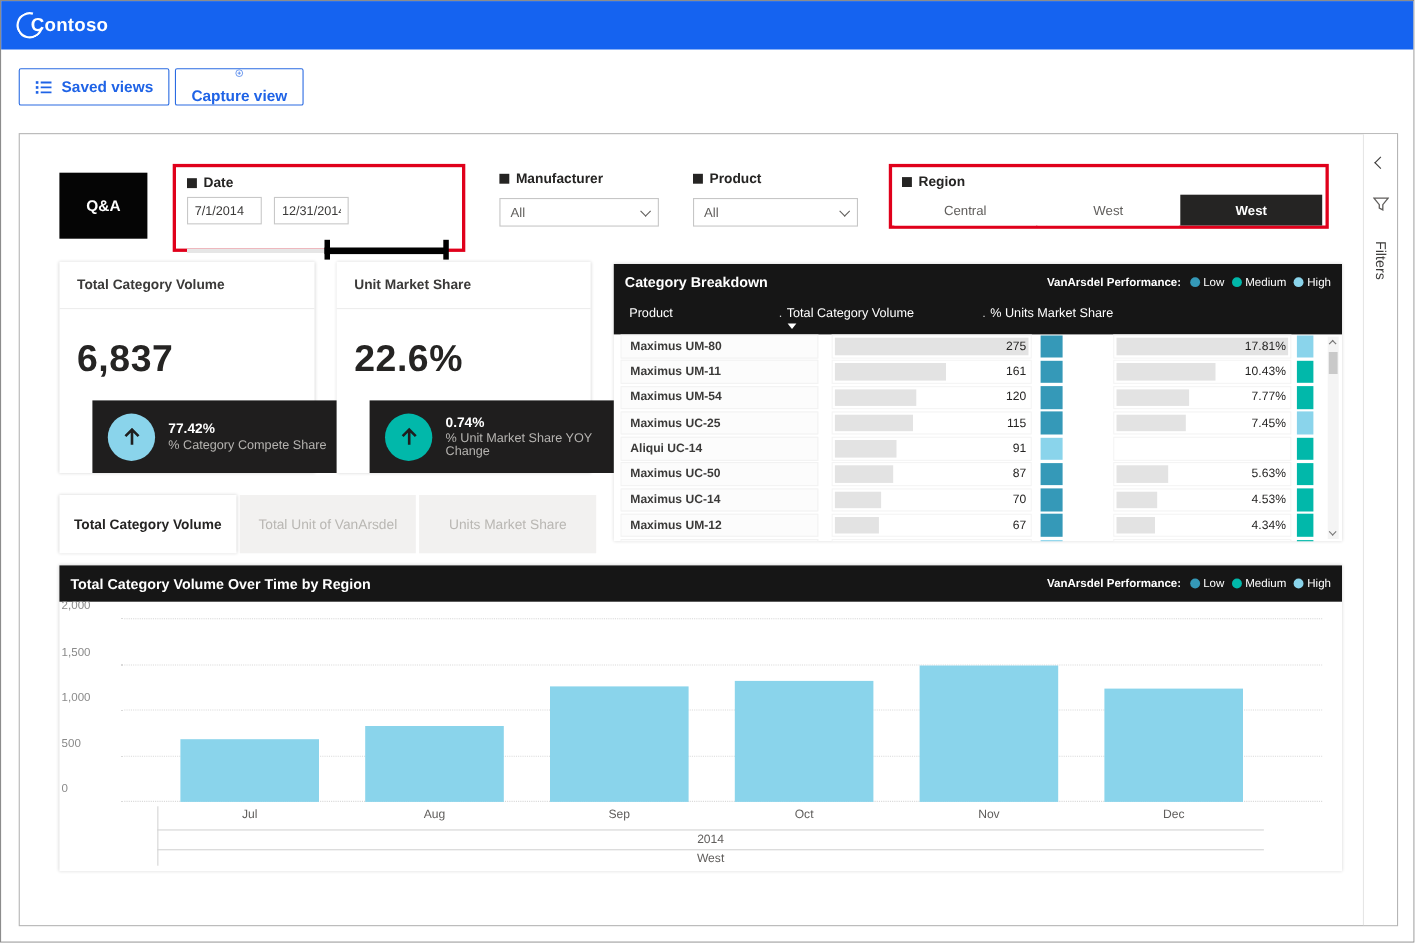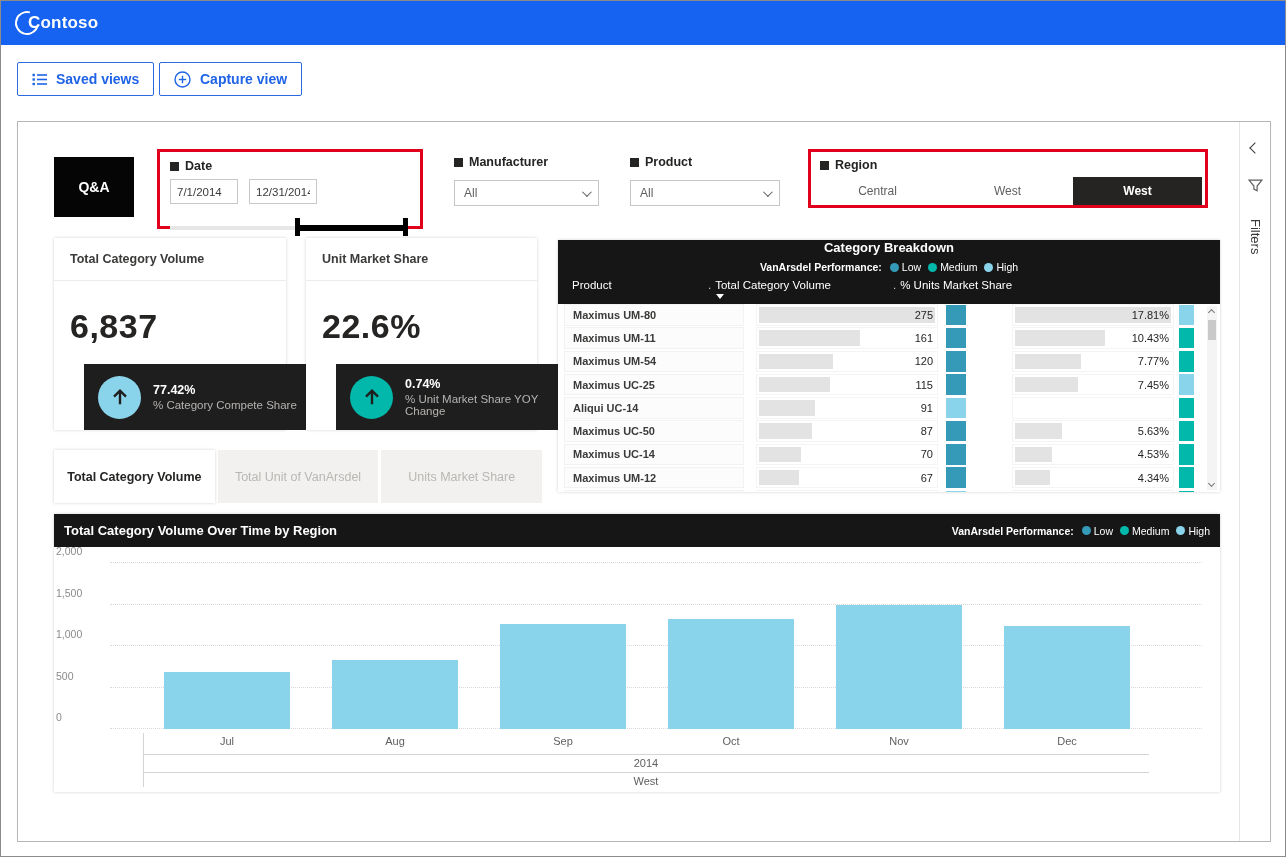--- a/index.html
+++ b/index.html
@@ -7,21 +7,21 @@
   .app { position:relative; width:1286px; height:857px; background:#fff; border:1px solid #8c8c8c; overflow:hidden; }
 
   
   .topbar { position:absolute; left:0; top:0; width:100%; height:44px; background:#1563f0; display:flex; align-items:center; padding-left:20px; }
   .logo { position:relative; display:flex; align-items:center; color:#fff; font-size:17px; font-weight:600; letter-spacing:.2px; padding-left:7px; }
   .logo-arc { position:absolute; left:-6px; top:50%; width:24px; height:24px; border:2px solid #fff; border-right-color:transparent; border-radius:50%; transform:translateY(-50%) rotate(-30deg); }
 
   
   .toolbar-btn { position:absolute; top:61px; height:34px; display:flex; align-items:center; gap:9px; background:#fff; border:1px solid #2a6be2; border-radius:2px; color:#1f63e6; font-size:14px; font-weight:600; padding:0 14px; cursor:pointer; font-family:"Liberation Sans",sans-serif; }
   .btn-saved { left:16px; }
-  .btn-capture { left:158px; }
+  .btn-capture { left:158px;flex-direction:column; }
 
   
   .panel { position:absolute; left:16px; top:120px; width:1254px; height:721px; border:1px solid #b5b5b5; background:#fff; }
 
   
   .rail { position:absolute; right:0; top:0; width:31px; height:100%; border-left:1px solid #e6e6e6; background:#fff; display:flex; flex-direction:column; align-items:center; padding-top:22px; gap:26px; }
   .chev-left { width:8px; height:8px; border-left:1.5px solid #3b3a39; border-bottom:1.5px solid #3b3a39; transform:rotate(45deg); cursor:pointer; }
   .rail-filters-label { writing-mode:vertical-rl; font-size:13px; color:#3b3a39; cursor:pointer; }
 
   
@@ -56,21 +56,21 @@
   .kpi-title { height:43px; display:flex; align-items:center; padding:0 16px; font-size:12.5px; font-weight:700; color:#3b3a39; border-bottom:1px solid #ededed; }
   .kpi-value { padding:26px 16px 0 16px; font-size:34px; font-weight:700; color:#252423; letter-spacing:.5px; }
   .kpi-footer { position:absolute; left:0; bottom:0; width:100%; height:66px; background:#1f1e1e; display:flex; align-items:center; padding:0 14px; gap:12px;margin-left:30px; }
   .kpi-circ { width:43px; height:43px; border-radius:50%; display:flex; align-items:center; justify-content:center; flex:none; }
   .kpi-change { font-size:12.5px; font-weight:700; color:#fff; }
   .kpi-change-label { font-size:11.5px; color:#b5b3b0; margin-top:2px; }
 
   
   .table-card { position:absolute; left:540px; top:118px; width:662px; height:252px; background:#fff; box-shadow:0 0 3px rgba(0,0,0,.18); }
   .tbl-head { height:64px; background:#161616; color:#fff; }
-  .tbl-title-row { height:33px; display:flex; align-items:center; justify-content:space-between; padding:0 10px;flex-direction:column; }
+  .tbl-title-row { height:33px; display:flex; align-items:center; justify-content:space-between; padding:0 10px; }
   .tbl-title { font-size:13px; font-weight:700; }
   .legend { display:flex; align-items:center; gap:8px; }
   .legend-label { font-size:10.5px; font-weight:700; color:#fff; }
   .legend-item { display:flex; align-items:center; gap:3px; font-size:10.5px; color:#fff; }
   .legend-dot { width:9px; height:9px; border-radius:50%; }
   .tbl-colhead { position:relative; height:31px; font-size:11.5px; color:#fff; }
   .ch-product { position:absolute; left:14px; top:6px; }
   .ch-volume { position:absolute; left:150px; top:6px; }
   .ch-share { position:absolute; left:335px; top:6px; }
   .col-prefix { color:#cfcfcf; margin-right:4px; }

